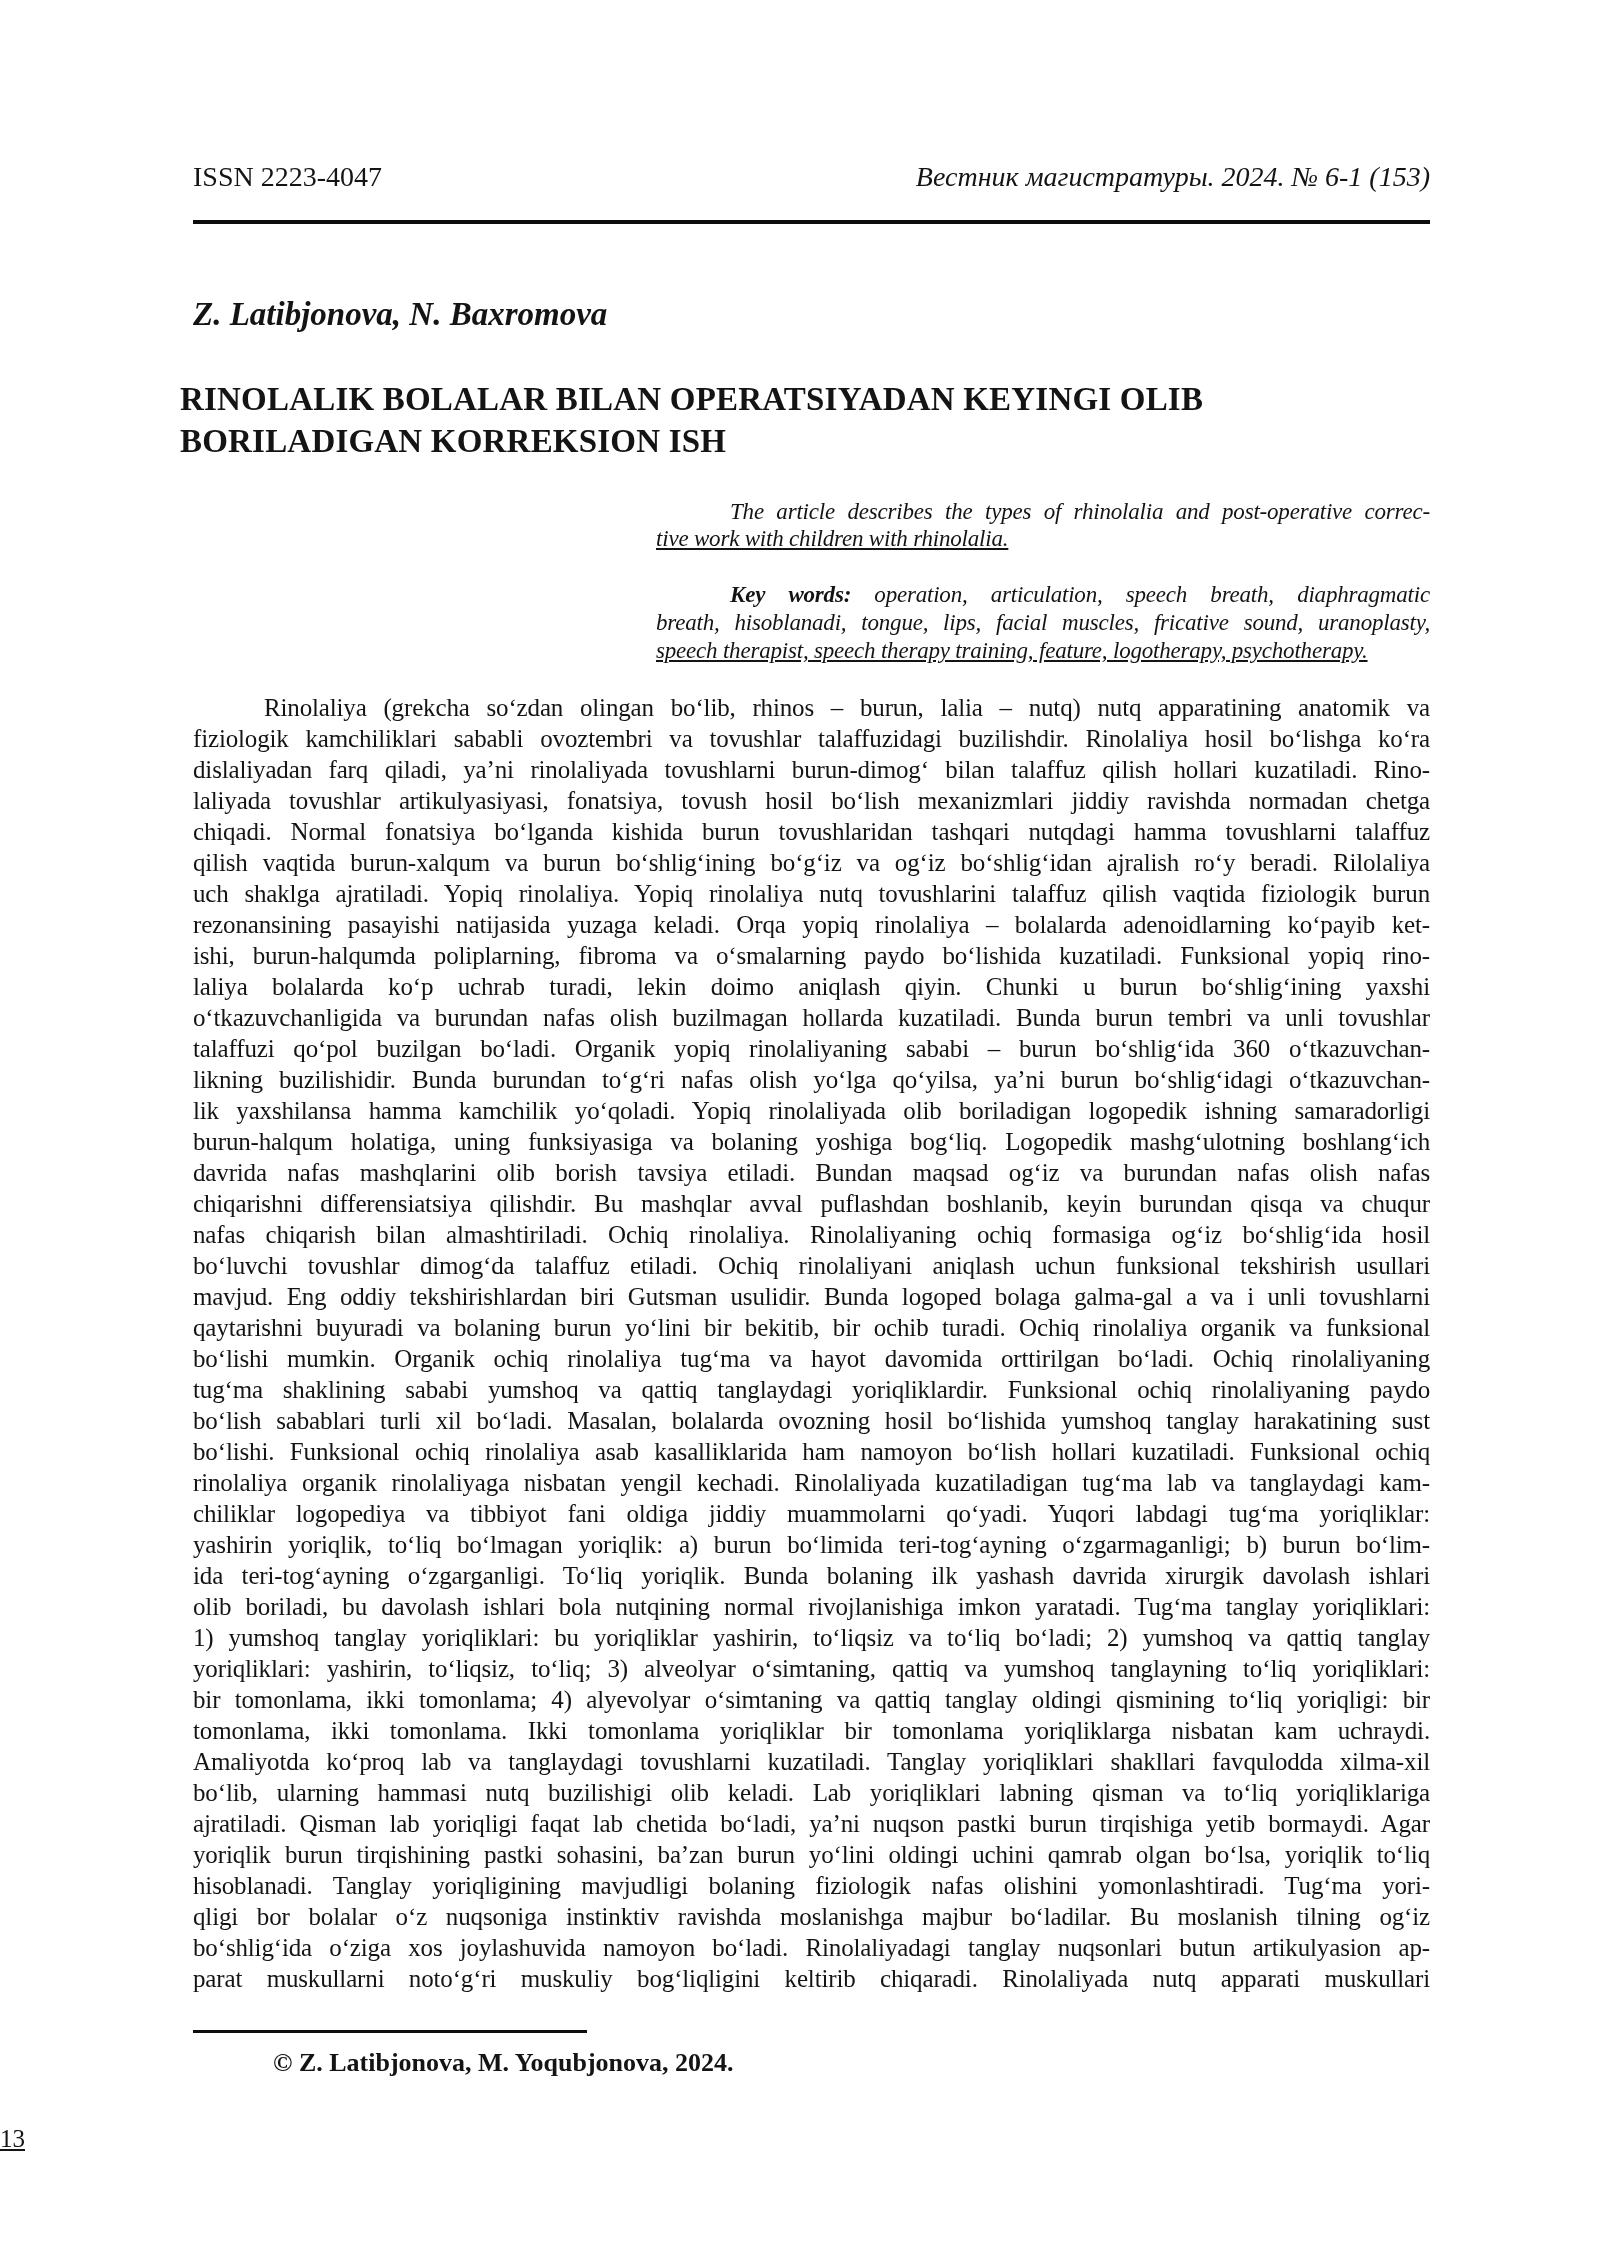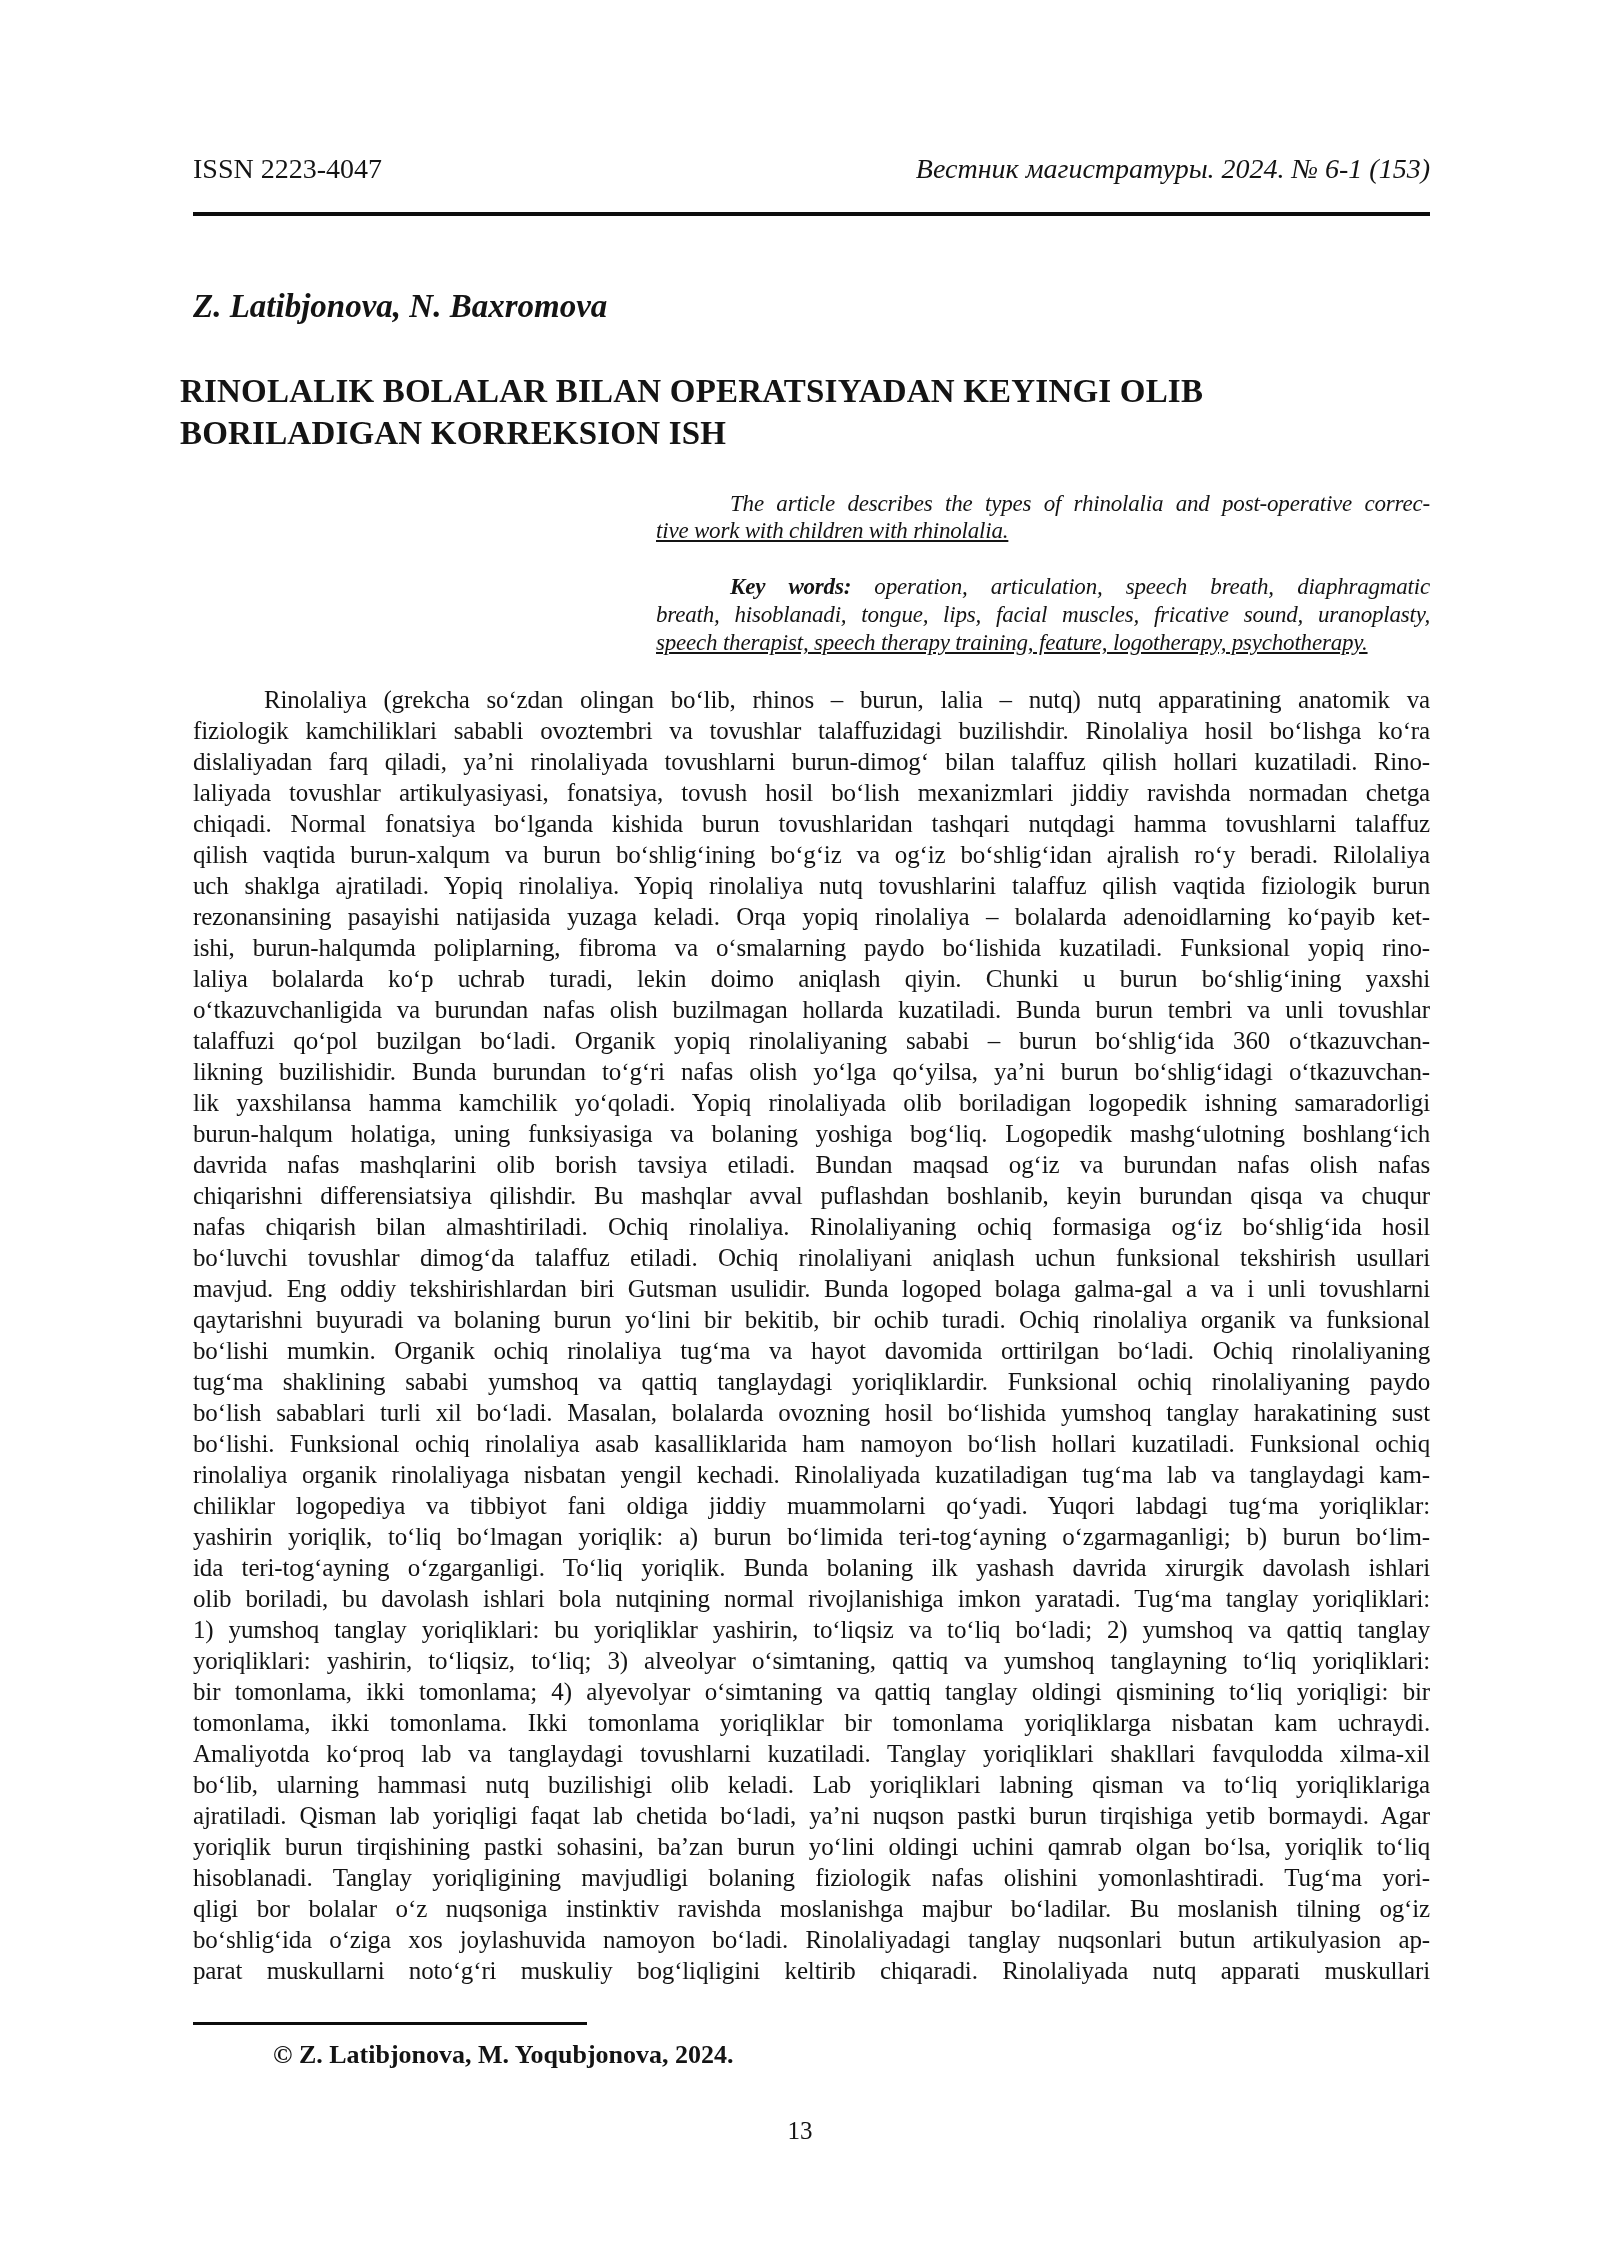--- a/index.html
+++ b/index.html
@@ -4,21 +4,21 @@
 <style>
   * { margin: 0; padding: 0; box-sizing: border-box; }
   html, body { background: #ffffff; }
   body {
     width: 1600px; height: 2263px;
     position: relative;
     font-family: "Liberation Serif", "DejaVu Serif", serif;
     color: #141414;
     -webkit-font-smoothing: antialiased;
   }
-  .page { position: absolute; inset: 0; background: #fff; overflow: hidden; }
+  .page { position: absolute; inset: 0; background: #fff; overflow: hidden; margin-top: 8px; }
 
   .header-row {
     position: absolute; left: 193px; top: 152px; width: 1237px;
     display: flex; justify-content: space-between; align-items: baseline;
     font-size: 28px; line-height: 33px;
   }
   .journal-ref { font-style: italic; }
 
   .head-rule {
     position: absolute; left: 193px; top: 212px; width: 1237px;
@@ -65,21 +65,21 @@
   .footnote-rule {
     position: absolute; left: 193px; top: 2022px; width: 394px;
     border-top: 3px solid #0d0d0d;
   }
   .footnote {
     position: absolute; left: 193px; top: 2039px; width: 1237px;
     font-size: 26px; line-height: 32px; text-indent: 80px; font-weight: bold;
   }
   .page-number {
     position: absolute; left: 0; top: 2117px; width: 1600px;
-    font-size: 25px; text-align: center;
+    font-size: 25px;  text-decoration: underline;
   }
 </style>
 </head>
 <body>
 
 <div class="page">
 
   <div class="header-row">
     <span class="issn">ISSN 2223-4047</span>
     <span class="journal-ref">Вестник магистратуры. 2024. № 6-1 (153)</span>

